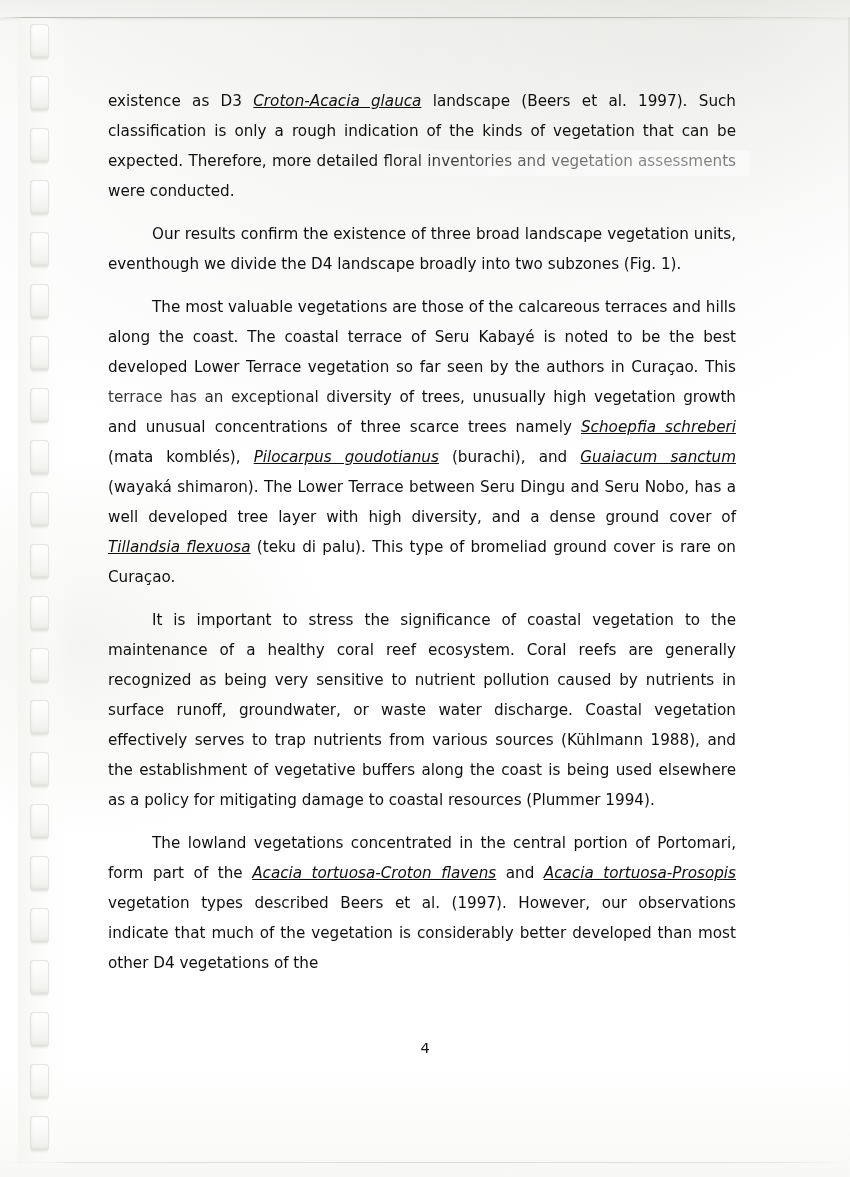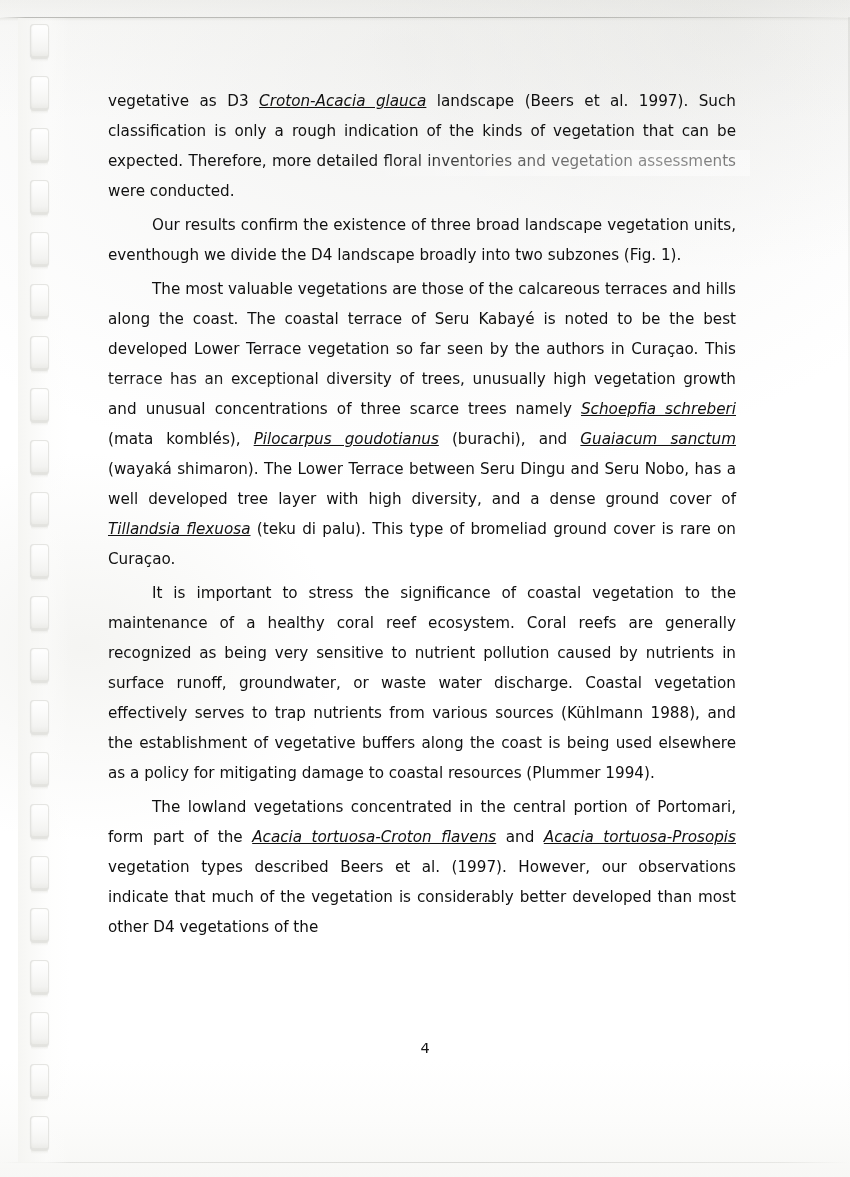--- a/index.html
+++ b/index.html
@@ -112,21 +112,21 @@
     text-justify: inter-word;
   }
 
   .para {
     margin: 0 0 0 0;
   }
   .para.indent {
     text-indent: 44px;
   }
   .para + .para {
-    margin-top: 4px;
+    margin-top: 13px;
   }
 
   .sp { font-style: italic; text-decoration: underline; }
 
   
   #fade-band-1 {
     position: absolute;
     left: 360px;
     top: 150px;
     width: 390px;
@@ -185,21 +185,21 @@
       <div class="punch-hole" style="left: 30px; top: 804px;"></div>
       <div class="punch-hole" style="left: 30px; top: 856px;"></div>
       <div class="punch-hole" style="left: 30px; top: 908px;"></div>
       <div class="punch-hole" style="left: 30px; top: 960px;"></div>
       <div class="punch-hole" style="left: 30px; top: 1012px;"></div>
       <div class="punch-hole" style="left: 30px; top: 1064px;"></div>
       <div class="punch-hole" style="left: 30px; top: 1116px;"></div>
     </div>
 
   <div id="text-body">
-      <div class="para"><span>vegetative as D3 </span><span class="sp">Croton-Acacia  glauca</span><span> landscape (Beers et al. 1997). Such classification is only a rough indication of the kinds of vegetation that can be expected. Therefore, more detailed floral inventories and vegetation assessments were conducted.</span></div>
+      <div class="para"><span>existence as D3 </span><span class="sp">Croton-Acacia  glauca</span><span> landscape (Beers et al. 1997). Such classification is only a rough indication of the kinds of vegetation that can be expected. Therefore, more detailed floral inventories and vegetation assessments were conducted.</span></div>
       <div class="para indent"><span>Our results confirm the existence of three broad landscape vegetation units, eventhough we divide the D4 landscape broadly into two subzones (Fig. 1).</span></div>
       <div class="para indent"><span>The most valuable vegetations are those of the calcareous terraces and hills along the coast.  The coastal terrace of Seru Kabayé is noted to be the best developed Lower Terrace vegetation so far seen by the authors in Curaçao. This terrace has an exceptional diversity of trees, unusually high vegetation growth and unusual concentrations of three scarce trees namely </span><span class="sp">Schoepfia  schreberi</span><span> (mata komblés), </span><span class="sp">Pilocarpus goudotianus</span><span> (burachi), and </span><span class="sp">Guaiacum  sanctum</span><span> (wayaká shimaron). The Lower Terrace between Seru Dingu and Seru Nobo, has a well developed tree layer with high diversity, and a dense ground cover of </span><span class="sp">Tillandsia flexuosa</span><span> (teku di palu). This type of bromeliad ground cover is rare on Curaçao.</span></div>
       <div class="para indent"><span>It is important to stress the significance of coastal vegetation to the maintenance of a healthy coral reef ecosystem. Coral reefs are generally recognized as being very sensitive to nutrient pollution caused by nutrients in surface runoff, groundwater, or waste water discharge. Coastal vegetation effectively serves to trap nutrients from various sources (Kühlmann 1988), and the establishment of vegetative buffers along the coast is being used elsewhere as a policy for mitigating damage to coastal resources (Plummer 1994).</span></div>
       <div class="para indent"><span>The lowland vegetations concentrated in the central portion of Portomari, form part of the </span><span class="sp">Acacia  tortuosa-Croton  flavens</span><span> and </span><span class="sp">Acacia tortuosa-Prosopis</span><span> vegetation types described Beers et al. (1997). However, our observations indicate that much of the vegetation is considerably better developed than most other D4 vegetations of the</span></div>
     </div>
 
   <div id="fade-band-1"></div>
   <div id="fade-band-2"></div>
 
   <div id="page-number">4</div>

